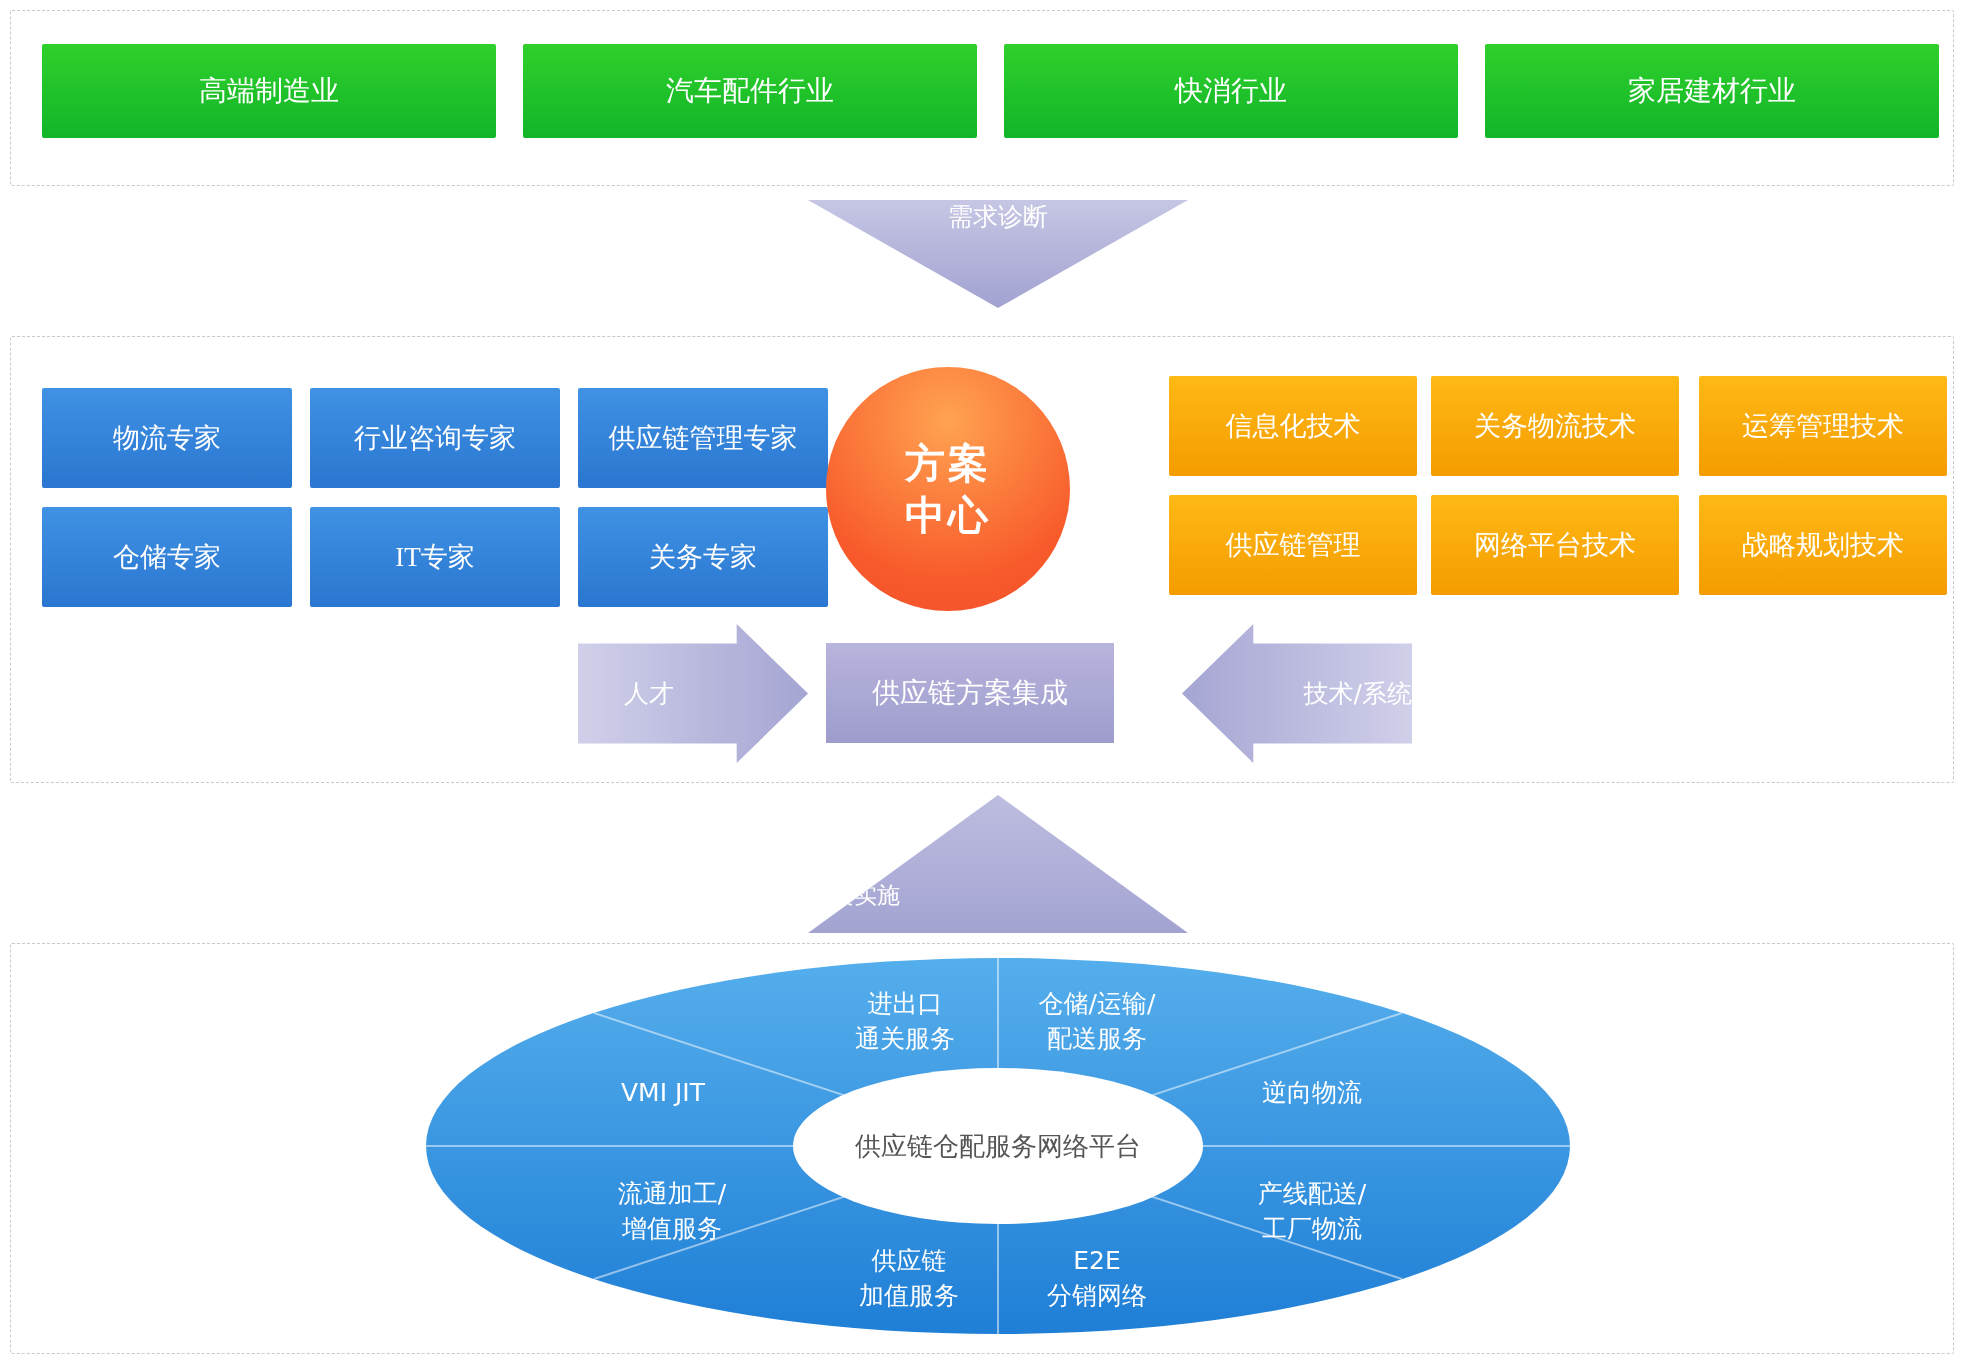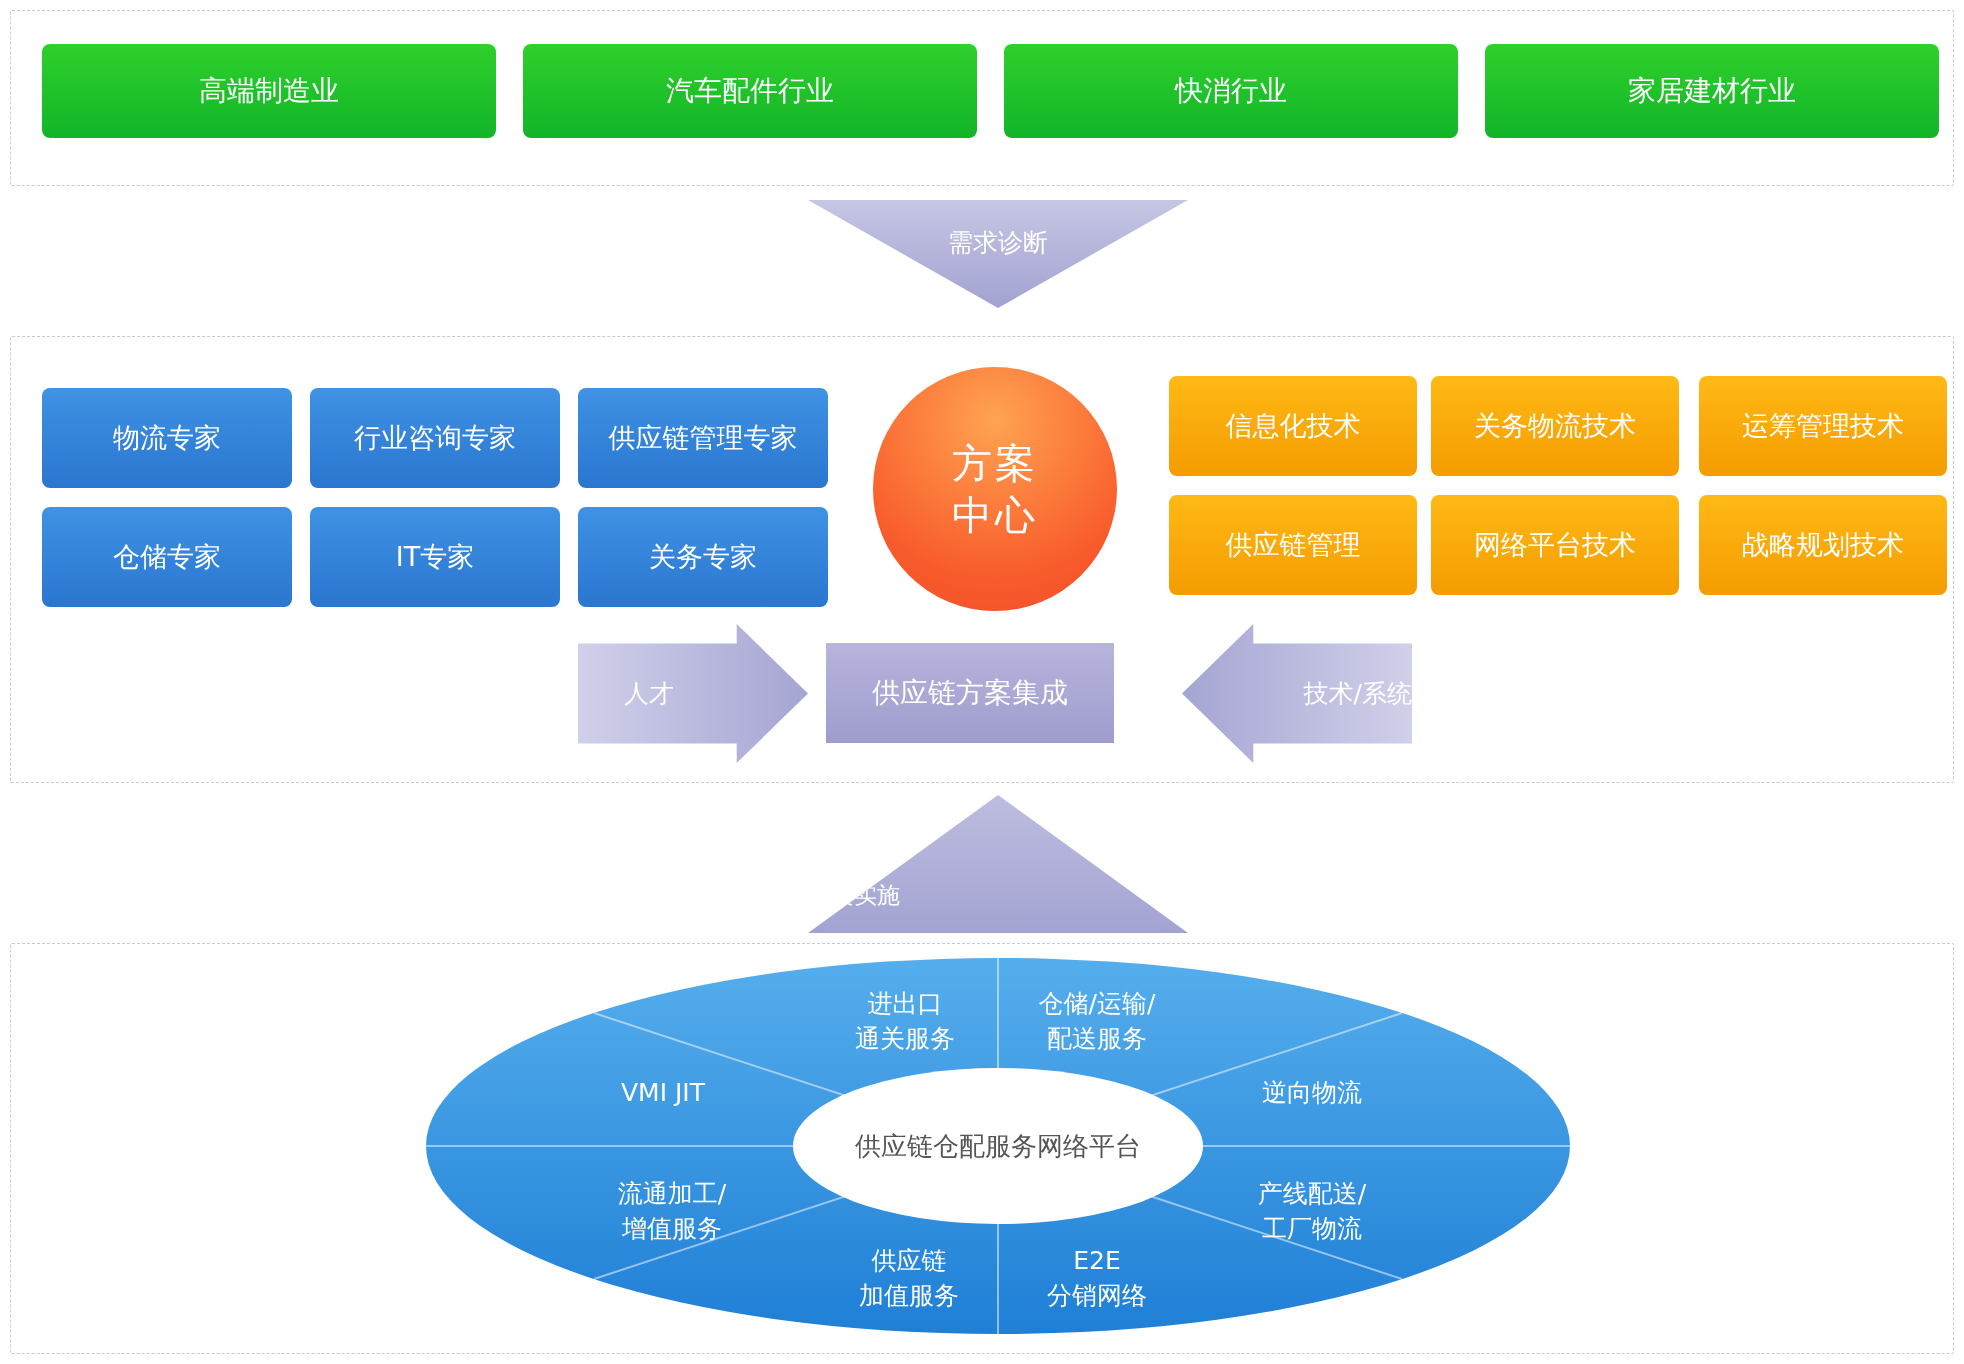--- a/index.html
+++ b/index.html
@@ -6,47 +6,47 @@
   html,body { background:#ffffff; }
   body { font-family:"DejaVu Sans","Liberation Sans",sans-serif; }
   .canvas { position:relative; width:1964px; height:1364px; background:#ffffff; overflow:hidden; }
 
   .panel { position:absolute; border:1px dashed #c9c9c9; background:#ffffff; border-radius:2px; }
   .panel-top    { left:10px; top:10px;  width:1944px; height:176px; }
   .panel-mid    { left:10px; top:336px; width:1944px; height:447px; }
   .panel-bottom { left:10px; top:943px; width:1944px; height:411px; }
 
   .box { position:absolute; display:flex; align-items:center; justify-content:center;
-         color:#ffffff; border-radius:8px; text-align:right; }
+         color:#ffffff; border-radius:2px; text-align:right;font-family:Liberation Serif, serif; }
 
   .green-btn  { top:44px; width:454px; height:94px; font-size:28px;
                 background:linear-gradient(180deg,#2fd02b 0%,#12b529 100%); }
 
   .blue-btn   { width:250px; height:100px; font-size:27px;
                 background:linear-gradient(180deg,#3f92e4 0%,#2a76d0 100%);margin-top:12px; }
   .orange-btn { width:248px; height:100px; font-size:27px;
                 background:linear-gradient(180deg,#ffb915 0%,#f49c00 100%); }
   .row1 { top:376px; }
   .row2 { top:495px; }
 
-  .center-circle { position:absolute; left:873px; top:367px; width:244px; height:244px;
+  .center-circle { position:absolute; left:826px; top:367px; width:244px; height:244px;
                    border-radius:50%;
                    background:radial-gradient(circle at 50% 22%, #ffa351 0%, #f85b2b 70%, #f24e2a 100%);
                    display:flex; flex-direction:column; align-items:center; justify-content:center;
-                   color:#ffffff; font-size:40px; font-weight:normal; line-height:1.3; letter-spacing:3px; }
+                   color:#ffffff; font-size:40px; font-weight:bold; line-height:1.3; letter-spacing:3px; }
 
   .integration-box { position:absolute; left:826px; top:643px; width:288px; height:100px;
                      background:linear-gradient(180deg,#b7b5dc 0%,#9e9ccd 100%);
                      display:flex; align-items:center; justify-content:center;
                      color:#ffffff; font-size:28px; }
 
   .arrow-down { position:absolute; left:808px; top:200px; width:380px; height:108px;
                 background:linear-gradient(180deg,#c6c6e4 0%,#a2a2d2 100%);
                 clip-path:polygon(0 0,100% 0,50% 100%);
-                display:flex; justify-content:center; align-items:flex-start; padding-top:26px;
+                display:flex; justify-content:center; align-items:flex-start; 
                 color:#ffffff; font-size:25px; }
 
   .arrow-up { position:absolute; left:808px; top:795px; width:380px; height:138px;
               background:linear-gradient(180deg,#bdbde0 0%,#a3a3d2 100%);
               clip-path:polygon(50% 0,100% 100%,0 100%);
               display:flex; justify-content:flex-start; align-items:flex-end; padding-bottom:22px;
               color:#ffffff; font-size:23px; }
 
   .arrow-right { position:absolute; left:578px; top:624px; width:230px; height:139px;
                  background:linear-gradient(90deg,#d0d0ea 0%,#a5a5d3 100%);

